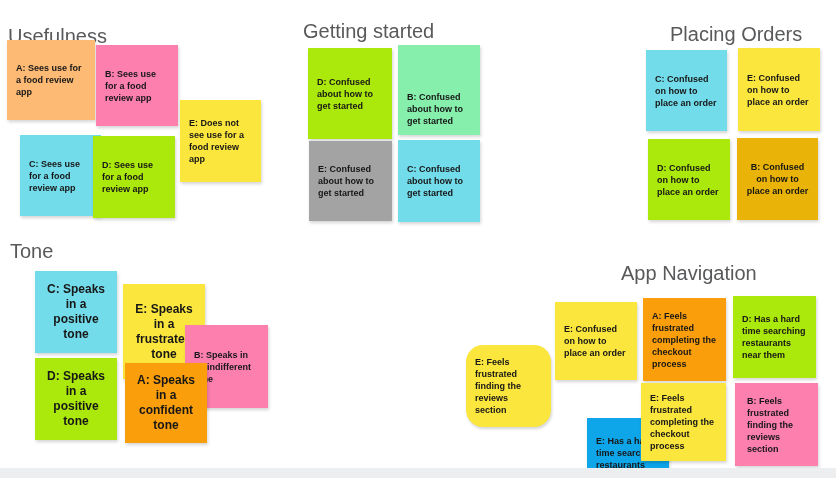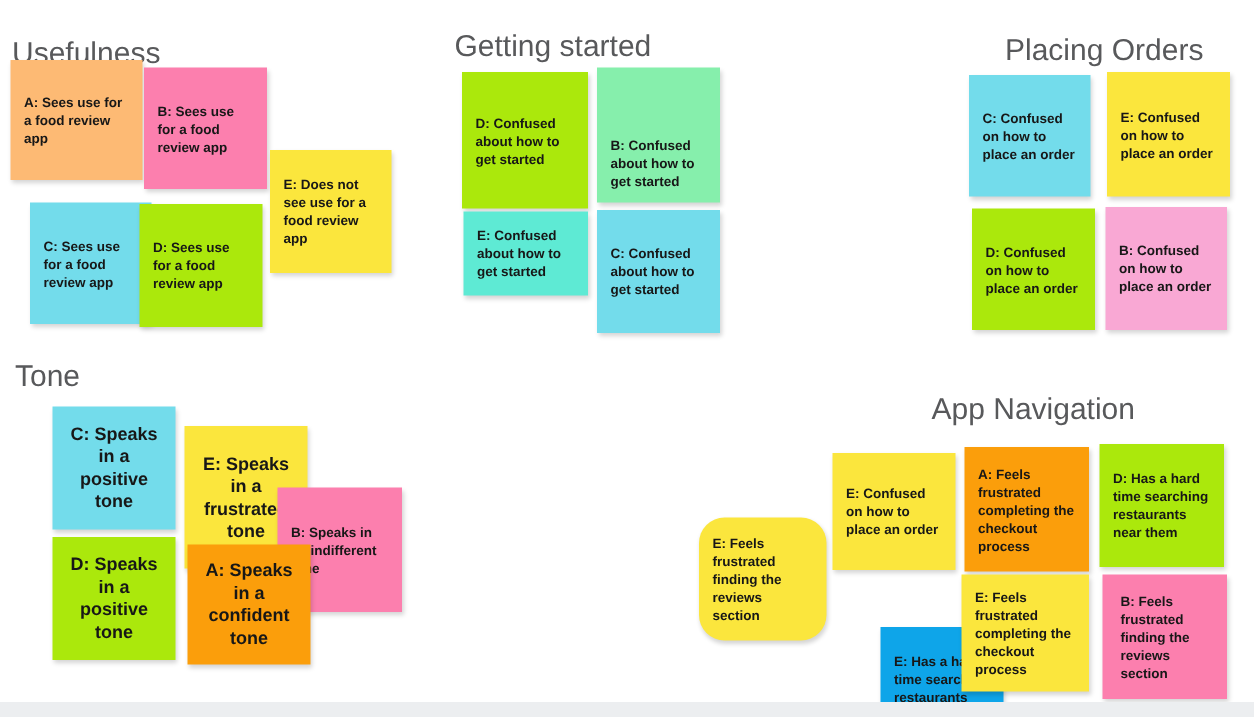--- a/index.html
+++ b/index.html
@@ -72,37 +72,37 @@
     <div class="note" style="left: 93px; top: 136px; width: 82px; height: 82px; background: rgb(171, 232, 12); color: rgb(23, 23, 23);">
       <span>D: Sees use for a food review app</span>
     </div>
     <div class="group-title" style="left: 303px; top: 20px; color: rgb(88, 89, 91);">Getting started</div>
     <div class="note" style="left: 308px; top: 48px; width: 84px; height: 91px; background: rgb(171, 232, 12); color: rgb(23, 23, 23);">
       <span>D: Confused about how to get started</span>
     </div>
     <div class="note" style="left: 398px; top: 45px; width: 82px; height: 90px; background: #86efac; color: rgb(23, 23, 23); align-items: flex-end;">
       <span>B: Confused about how to get started</span>
     </div>
-    <div class="note" style="left: 309px; top: 141px; width: 83px; height: 56px; background: #5eead4; color: rgb(23, 23, 23);">
+    <div class="note" style="left: 309px; top: 141px; width: 83px; height: 80px; background: #a3a3a3; color: rgb(23, 23, 23);">
       <span>E: Confused about how to get started</span>
     </div>
     <div class="note" style="left: 398px; top: 140px; width: 82px; height: 82px; background: rgb(115, 220, 235); color: rgb(23, 23, 23);">
       <span>C: Confused about how to get started</span>
     </div>
     <div class="group-title" style="left: 670px; top: 23px; color: rgb(88, 89, 91);">Placing Orders</div>
     <div class="note" style="left: 646px; top: 50px; width: 81px; height: 81px; background: rgb(115, 220, 235); color: rgb(23, 23, 23);">
       <span>C: Confused on how to place an order</span>
     </div>
     <div class="note" style="left: 738px; top: 48px; width: 82px; height: 83px; background: rgb(251, 230, 61); color: rgb(23, 23, 23);">
       <span>E: Confused on how to place an order</span>
     </div>
     <div class="note" style="left: 648px; top: 139px; width: 82px; height: 81px; background: rgb(171, 232, 12); color: rgb(23, 23, 23);">
       <span>D: Confused on how to place an order</span>
     </div>
-    <div class="note" style="left: 737px; top: 138px; width: 81px; height: 82px; background: #f9a8d4; color: rgb(23, 23, 23);">
+    <div class="note" style="left: 737px; top: 138px; width: 81px; height: 82px; background: #eab308; color: rgb(23, 23, 23); text-align: center;">
       <span>B: Confused on how to place an order</span>
     </div>
     <div class="group-title" style="left: 10px; top: 240px; color: rgb(88, 89, 91);">Tone</div>
     <div class="note mid" style="left: 10px; top: 271px; width: 82px; height: 82px; background: rgb(115, 220, 235); color: rgb(23, 23, 23);">
       <span>C: Speaks in a positive tone</span>
     </div>
     <div class="note mid" style="left: 98px; top: 284px; width: 82px; height: 95px; background: rgb(251, 230, 61); color: rgb(23, 23, 23);">
       <span>E: Speaks in a frustrated tone</span>
     </div>
     <div class="note" style="left: 185px; top: 325px; width: 83px; height: 83px; background: rgb(252, 127, 174); color: rgb(23, 23, 23);">

